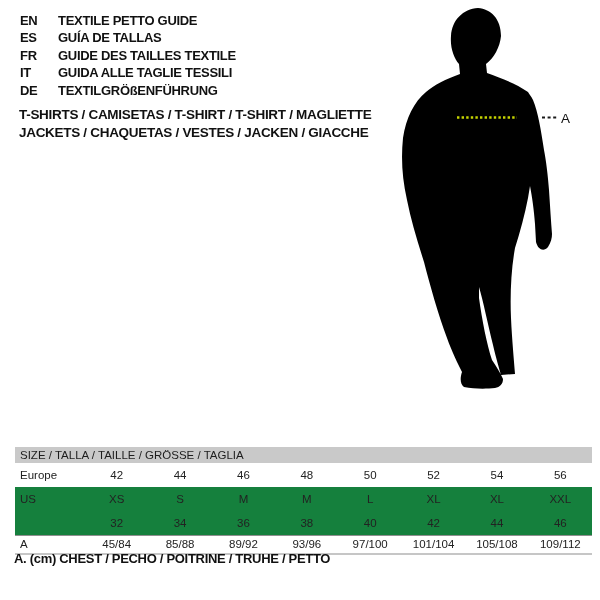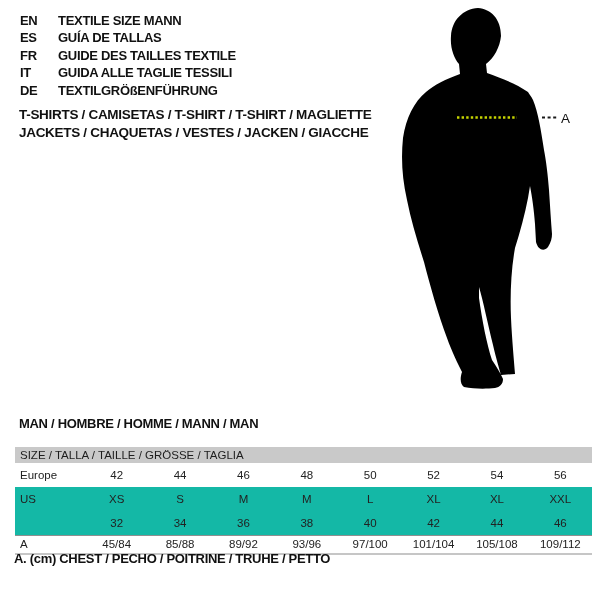--- a/index.html
+++ b/index.html
@@ -19,34 +19,34 @@
   .figure-wrap{position:absolute;left:390px;top:0;width:200px;height:400px;}
   .figure-wrap svg{display:block;}
   
   .man-heading{position:absolute;left:19px;top:416px;font-weight:700;font-size:13px;letter-spacing:-0.3px;white-space:nowrap;}
   
   .size-table{position:absolute;left:15px;top:447px;width:577px;border-collapse:collapse;table-layout:fixed;
     font-size:11.5px;color:#222;border-bottom:2px solid #c6c6c6;}
   .size-table td{height:24px;padding:0;vertical-align:middle;text-align:center;line-height:15px;}
   .size-table td.lbl{text-align:left;padding-left:5px;}
   .size-table tr.hdr td{background:#c9c9c9;text-align:left;padding-left:5px;height:16px;color:#1d1d1d;}
-  .size-table tr.r-gray td{background:#14b8a6;}
+  .size-table tr.r-gray td{background:#15803d;}
   .size-table tr.r-a td{border-top:1px solid #8f8f8f;height:17px;}
   
   .footer-note{position:absolute;left:14px;top:551px;font-weight:700;font-size:13px;letter-spacing:-0.3px;white-space:nowrap;}
 </style>
 </head>
 <body>
 
 <div class="page">
 
   <div class="lang-block">
     <div class="lang-row">
       <span class="lang-code">EN</span>
-      <span class="lang-label">TEXTILE SIZE MANN</span>
+      <span class="lang-label">TEXTILE PETTO GUIDE</span>
     </div>
     <div class="lang-row">
       <span class="lang-code">ES</span>
       <span class="lang-label">GUÍA DE TALLAS</span>
     </div>
     <div class="lang-row">
       <span class="lang-code">FR</span>
       <span class="lang-label">GUIDE DES TAILLES TEXTILE</span>
     </div>
     <div class="lang-row">
@@ -82,21 +82,20 @@
            C161,222 160,205 159,190 C158,176 156,160 154,150
            C151,130 148,112 143,100 C141,96 139,94 138,92
            C125,83 110,78 97,73 L96,64
            C104,58 110,47 111,36 C111,19 101,9 88,8 Z" fill="#000000"></path>
       <line x1="67" y1="117.5" x2="127" y2="117.5" stroke-width="2.6" stroke-dasharray="2.4,2.2" stroke="#c6d400"></line>
       <line x1="152" y1="117.5" x2="168" y2="117.5" stroke-width="2" stroke-dasharray="3,2.6" stroke="#1a1a1a"></line>
       <text x="171" y="123" font-size="13.5" fill="#111" font-family="Liberation Sans, sans-serif">A</text>
     </svg>
   </div>
 
-  <div class="man-heading">MAN / HOMBRE / HOMME / MANN / MAN</div>
 
   <table class="size-table">
     <colgroup>
       <col style="width:70px">
       <col>
         <col>
         <col>
         <col>
         <col>
         <col>

